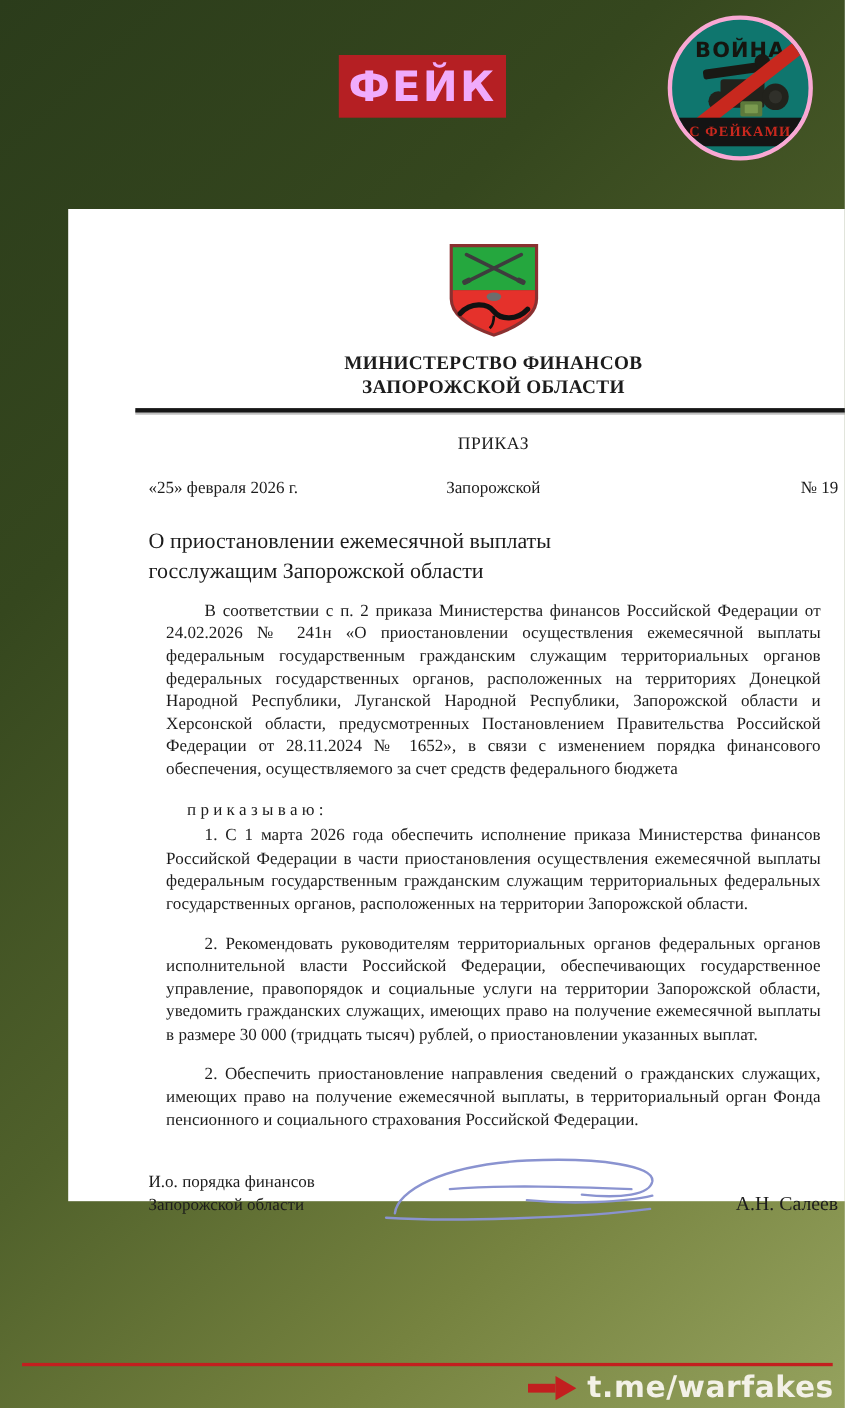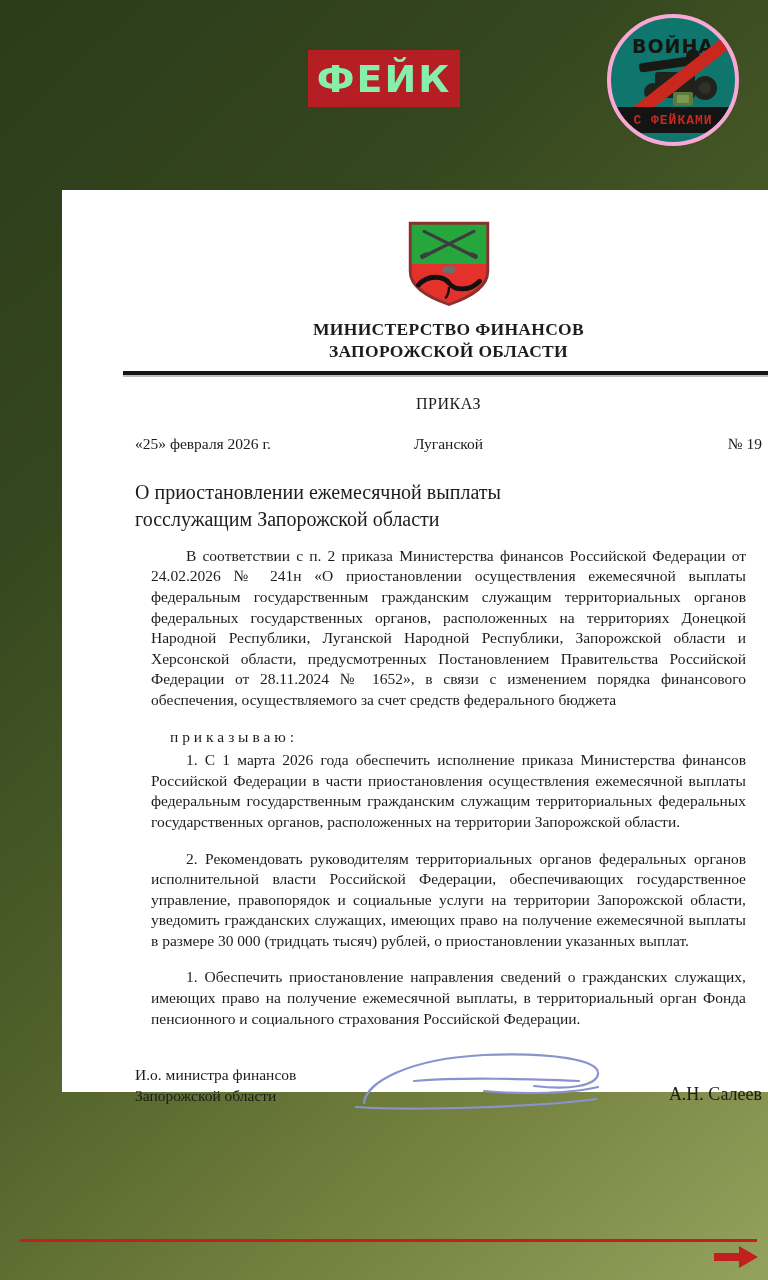--- a/index.html
+++ b/index.html
@@ -8,21 +8,21 @@
     background:linear-gradient(137deg,#2b3c1b 0%,#35471e 28%,#50612b 55%,#75823f 78%,#95a25e 100%);
     font-family:"Liberation Serif","DejaVu Serif",serif;
   }
   
   .fake-badge{
     position:absolute;top:50px;left:50%;transform:translateX(-50%);
     width:152px;height:57px;background:#b51f23;
     display:flex;align-items:center;justify-content:center;
   }
   .fake-badge span{
-    color:#86efac;font-family:"DejaVu Sans","Liberation Sans",sans-serif;
+    color:#f0abfc;font-family:"DejaVu Sans","Liberation Sans",sans-serif;
     font-weight:800;font-size:38px;letter-spacing:2px;
   }
   
   .logo{
     position:absolute;top:14px;left:607px;width:132px;height:132px;
     border-radius:50%;background:#0f766e;border:4px solid #f9a8d4;
     box-sizing:border-box;overflow:hidden;
   }
   .logo-top{
     position:absolute;top:17px;left:0;width:100%;text-align:center;
@@ -31,21 +31,21 @@
   }
   .logo-stripe{
     position:absolute;top:56px;left:-18px;width:170px;height:13px;
     background:#c8281e;transform:rotate(-38deg);
   }
   .logo-band{
     position:absolute;bottom:9px;left:0;width:100%;height:26px;background:#141414;
     display:flex;align-items:center;justify-content:center;
   }
   .logo-band span{
-    font-family:Liberation Mono, monospace;
+    font-family:Liberation Serif, serif;
     font-weight:800;font-size:13px;color:#c8281e;letter-spacing:1px;
   }
   
   .paper{
     position:absolute;left:62px;top:190px;width:750px;height:902px;
     background:#ffffff;box-sizing:border-box;
     padding:28px 50px 0 73px;color:#1c1c1c;
   }
   .arms{display:block;margin:0 auto;}
   .ministry{
@@ -136,40 +136,40 @@
     <div>МИНИСТЕРСТВО ФИНАНСОВ</div>
     <div>ЗАПОРОЖСКОЙ ОБЛАСТИ</div>
   </div>
 
   <div class="rule"></div>
 
   <div class="doc-type">ПРИКАЗ</div>
 
   <div class="date-row">
     <div class="c1">«25» февраля 2026 г.</div>
-    <div class="c2">Луганской</div>
+    <div class="c2">Запорожской</div>
     <div class="c3">№ 19</div>
   </div>
 
   <div class="subject">
     <div>О приостановлении ежемесячной выплаты</div>
     <div>госслужащим Запорожской области</div>
   </div>
 
   <p class="body-par par-first">В соответствии с п. 2 приказа Министерства финансов Российской Федерации от 24.02.2026 № 241н «О приостановлении осуществления ежемесячной выплаты федеральным государственным гражданским служащим территориальных органов федеральных государственных органов, расположенных на территориях Донецкой Народной Республики, Луганской Народной Республики, Запорожской области и Херсонской области, предусмотренных Постановлением Правительства Российской Федерации от 28.11.2024 № 1652», в связи с изменением порядка финансового обеспечения, осуществляемого за счет средств федерального бюджета</p>
 
   <div class="order-word">п р и к а з ы в а ю :</div>
 
   <p class="body-par pt">1. С 1 марта 2026 года обеспечить исполнение приказа Министерства финансов Российской Федерации в части приостановления осуществления ежемесячной выплаты федеральным государственным гражданским служащим территориальных федеральных государственных органов, расположенных на территории Запорожской области.</p>
   <p class="body-par pt">2. Рекомендовать руководителям территориальных органов федеральных органов исполнительной власти Российской Федерации, обеспечивающих государственное управление, правопорядок и социальные услуги на территории Запорожской области, уведомить гражданских служащих, имеющих право на получение ежемесячной выплаты в размере 30 000 (тридцать тысяч) рублей, о приостановлении указанных выплат.</p>
-  <p class="body-par pt">1. Обеспечить приостановление направления сведений о гражданских служащих, имеющих право на получение ежемесячной выплаты, в территориальный орган Фонда пенсионного и социального страхования Российской Федерации.</p>
+  <p class="body-par pt">2. Обеспечить приостановление направления сведений о гражданских служащих, имеющих право на получение ежемесячной выплаты, в территориальный орган Фонда пенсионного и социального страхования Российской Федерации.</p>
 
   <div class="sig-row">
     <div class="sig-title">
-      <div>И.о. министра финансов</div>
+      <div>И.о. порядка финансов</div>
       <div>Запорожской области</div>
     </div>
     <div class="sig-draw">
       <svg width="270" height="66" viewBox="0 0 270 66">
         <g stroke="#8a93d0" stroke-width="2.2" fill="none" stroke-linecap="round">
           <path d="M16,58 C18,38 58,14 136,10 C204,7 252,15 250,29 C248,41 222,45 186,41"></path>
           <path d="M66,36 C116,32 176,34 231,36"></path>
           <path d="M136,46 C176,50 226,48 250,42"></path>
           <path d="M8,62 C68,66 188,62 248,54"></path>
         </g>
@@ -178,13 +178,14 @@
     <div class="sig-name">А.Н. Салеев</div>
   </div>
 </div>
 
 <div class="footer-line"></div>
 <div class="footer-link">
   <svg width="44" height="22" viewBox="0 0 44 22">
     <rect x="0" y="7" width="25" height="8" fill="#c21f1f"></rect>
     <polygon points="25,0 44,11 25,22" fill="#c21f1f"></polygon>
   </svg>
+  <span>t.me/warfakes</span>
 </div>
 
 </body></html>

